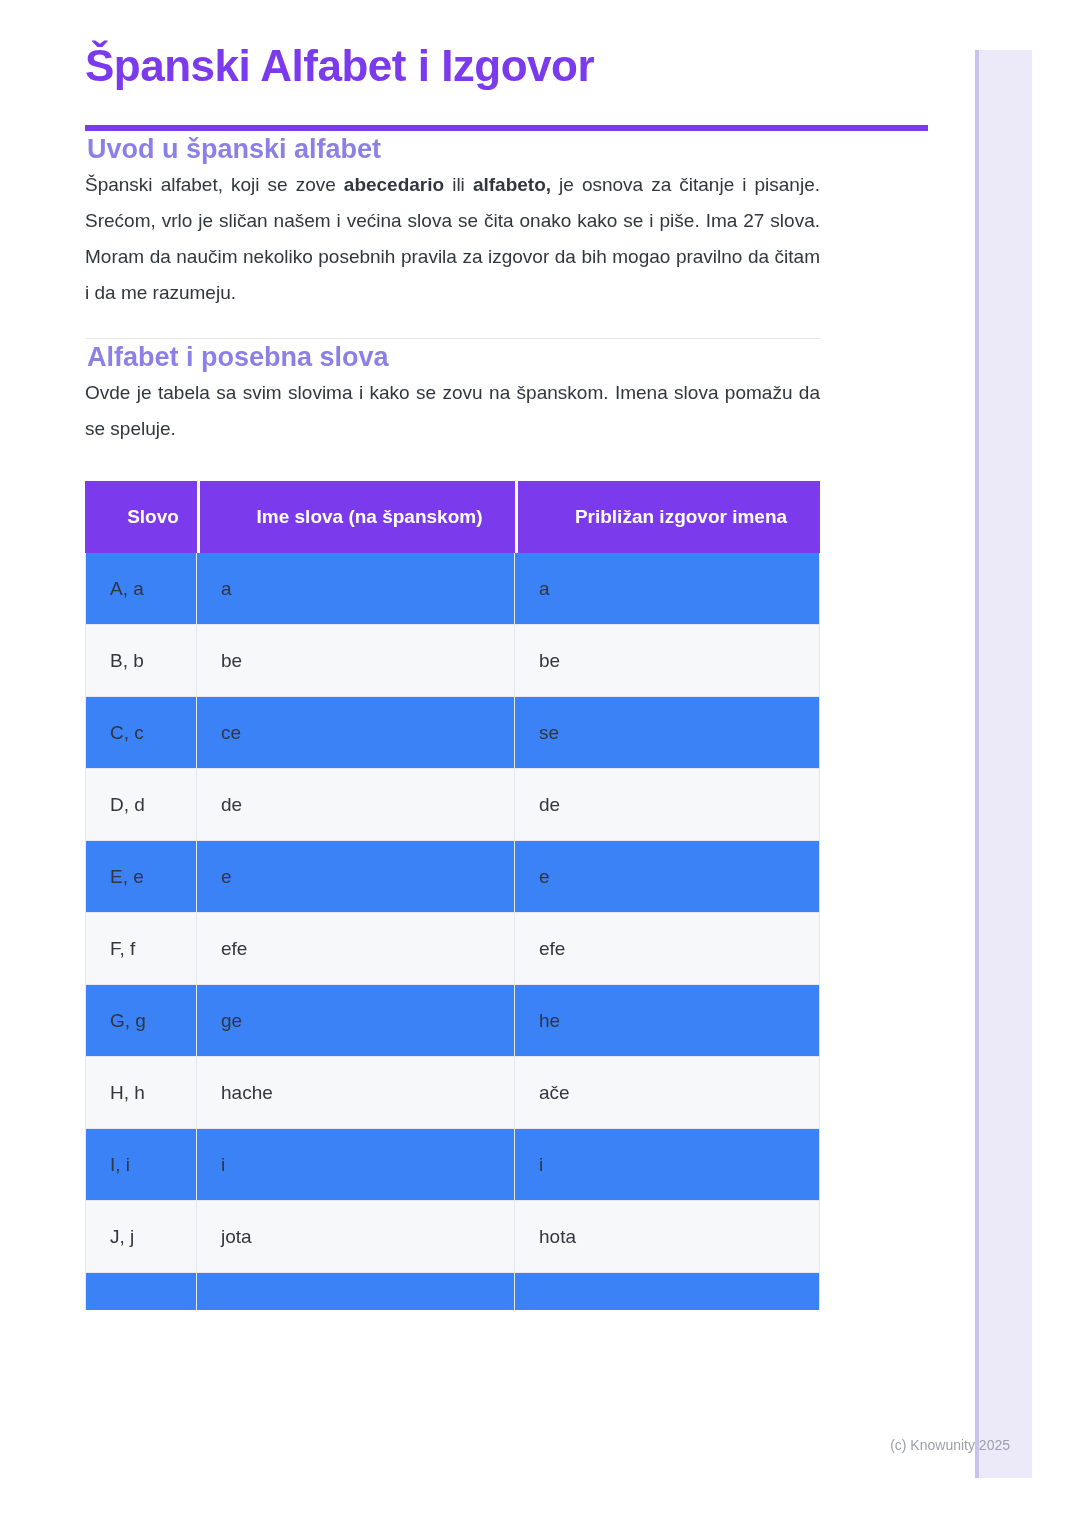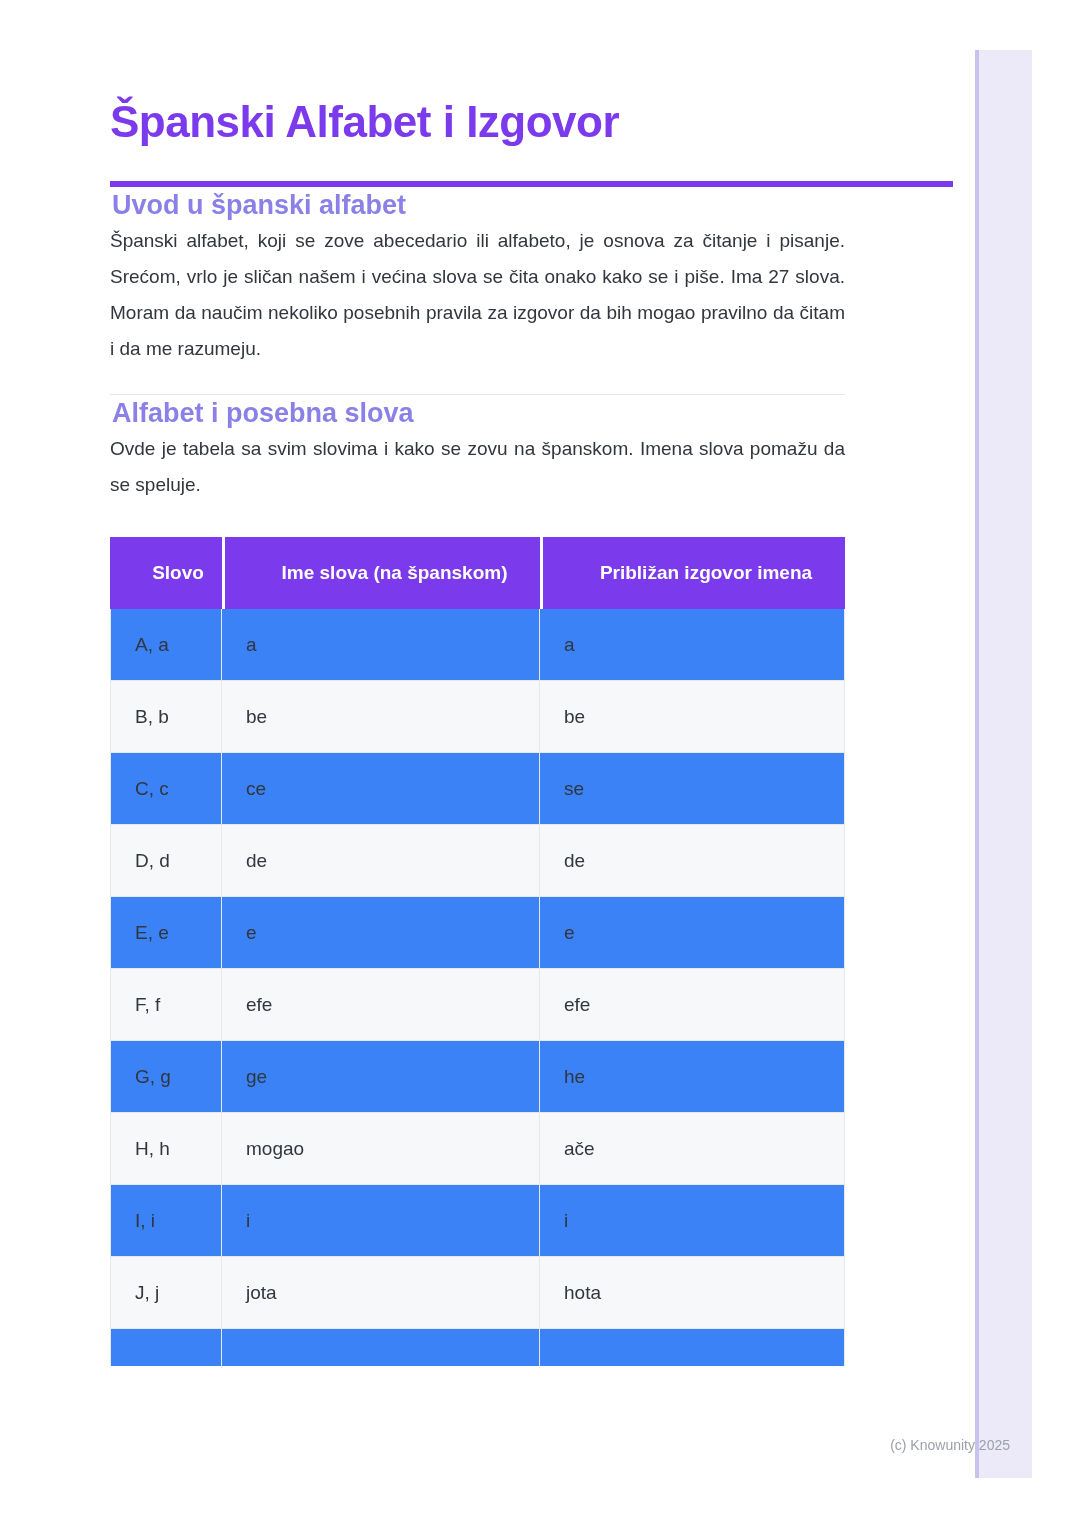--- a/index.html
+++ b/index.html
@@ -14,22 +14,22 @@
   .side-rail {
     position: absolute; left: 975px; top: 50px;
     width: 57px; height: 1428px;
     background: var(--sidebar-fill, #ECEAF8);
     border-left: 4px solid var(--sidebar-edge, #C9C2EE);
     box-sizing: border-box;
     z-index: 1;
   }
 
   .doc {
-    position: absolute; left: 110px; top: 0;
-    width: 843px; padding-top: 96px;
+    position: absolute; left: 85px; top: 0;
+    width: 843px; padding-top: 40px;
     z-index: 2;
   }
 
   h1.page-title {
     margin: 0;
     font-size: 44px; line-height: 52px; font-weight: 700;
     letter-spacing: -0.5px;
     color: var(--accent, #7C3AED);
   }
   .title-rule {
@@ -48,21 +48,21 @@
 
   p.body-text {
     margin: 0; width: 735px;
     font-size: 19px; line-height: 36px;
     color: var(--body-text, #32363E);
     text-align: justify;
     overflow: visible;
   }
   .p-intro    { margin-top: 28px; height: 144px; }
   .p-alphabet { margin-top: 23px; height: 72px; }
-  p.body-text strong { font-weight: 400; margin-top: 12px; }
+  p.body-text strong { font-weight: 700; margin-top: 12px; }
 
   .divider {
     margin: 27px 0 0 0;
     border: none; border-top: 1px solid #E5E7EB;
     width: 735px; height: 0;
   }
 
   .table-clip {
     margin-top: 34px;
     width: 735px; height: 829px;
@@ -169,21 +169,21 @@
               <td>efe</td>
               <td>efe</td>
             </tr>
             <tr>
               <td>G, g</td>
               <td>ge</td>
               <td>he</td>
             </tr>
             <tr>
               <td>H, h</td>
-              <td>mogao</td>
+              <td>hache</td>
               <td>ače</td>
             </tr>
             <tr>
               <td>I, i</td>
               <td>i</td>
               <td>i</td>
             </tr>
             <tr>
               <td>J, j</td>
               <td>jota</td>

